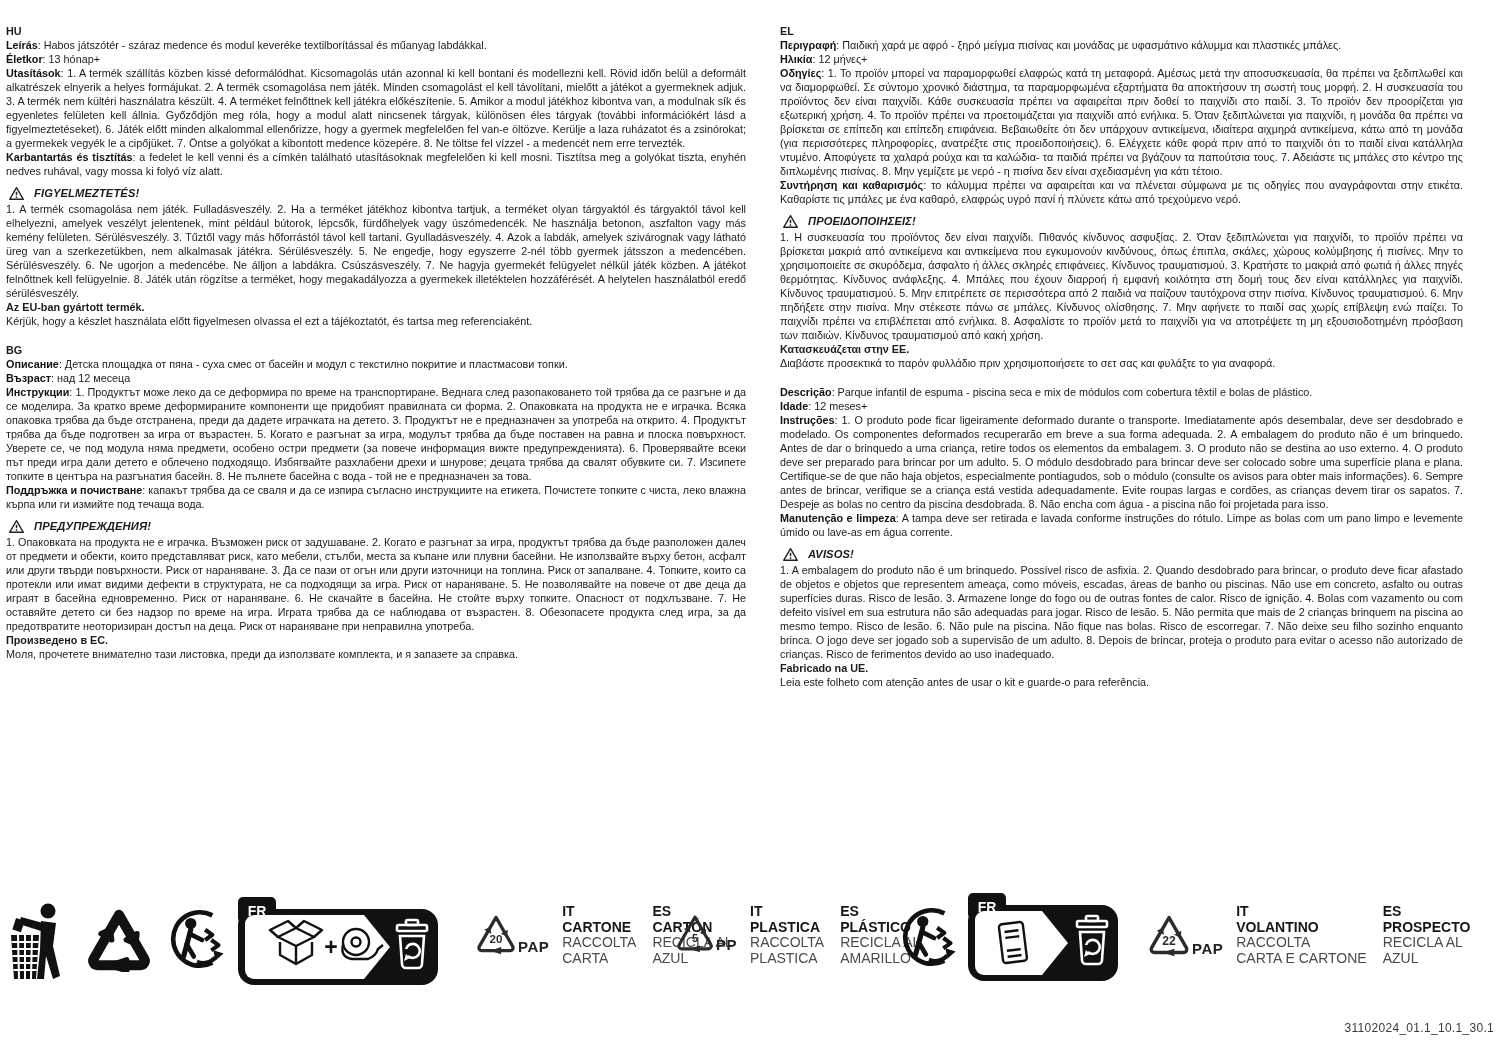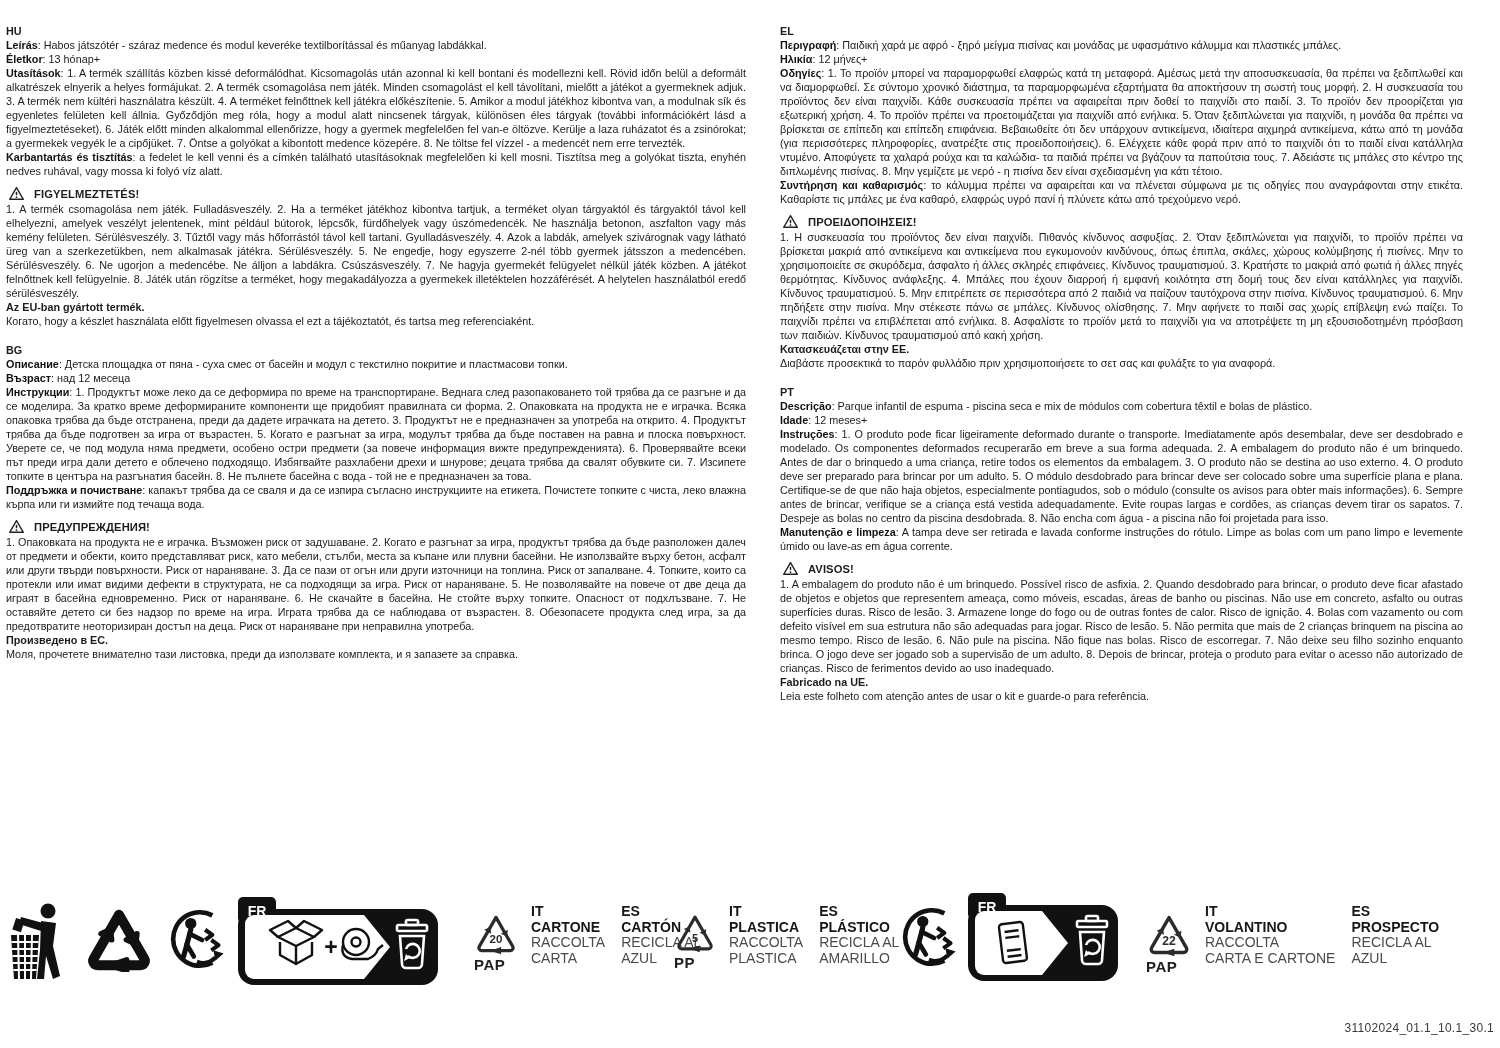--- a/index.html
+++ b/index.html
@@ -10,28 +10,28 @@
     -webkit-font-smoothing:antialiased;
   }
   .col{position:absolute;top:4px;font-size:10.8px;line-height:14px;margin-top:20px;}
   .col-left{left:6px;width:740px;}
   .col-right{left:780px;width:683px;}
   .col p{margin:0;}
   .jt{text-align:justify;}
   .code{font-weight:700;}
   .lbl{font-weight:700;color:#111;}
   .sect + .sect{margin-top:15px;}
-  .warn-head{display:flex;align-items:flex-end;gap:9px;margin:8px 0 1px 2px;}
+  .warn-head{display:flex;align-items:flex-start;gap:9px;margin:8px 0 1px 2px;font-style:italic;}
   .warn-title{font-weight:700;font-size:11.2px;letter-spacing:.1px;}
   .made{font-weight:700;}
   
   .icons{position:absolute;left:0;top:888px;width:1452px;height:140px;}
   .ic{position:absolute;}
   .loop-block{display:flex;align-items:flex-start;}
-  .loop-tri{display:flex;flex-direction:column;align-items:flex-start;margin-top:11px;}
+  .loop-tri{display:flex;align-items:flex-end;margin-top:11px;}
   .loop-mat{font-weight:700;font-size:15px;color:#222;margin-top:1px;letter-spacing:.5px;}
   .rt-col{font-size:14px;line-height:15.5px;color:#4a4a4a;margin-top:2px;white-space:nowrap;}
   .rt-col .b1{font-weight:700;color:#161616;}
   .gap12{margin-left:13px;}
   .gap14{margin-left:16px;}
   .doc-code{position:absolute;right:6px;top:1021px;font-size:12px;color:#3a3a3a;letter-spacing:.3px;}
 </style>
 </head>
 <body>
 
@@ -46,21 +46,21 @@
     <div class="warn-head">
       <svg viewBox="0 0 24 22" width="17" height="15">
           <path d="M12 2.5 L22 19.5 H2 Z" fill="none" stroke="#222" stroke-width="2" stroke-linejoin="round"></path>
           <line x1="12" y1="8.5" x2="12" y2="13.5" stroke="#222" stroke-width="2.2"></line>
           <circle cx="12" cy="16.3" r="1.4" fill="#222"></circle>
         </svg>
       <span class="warn-title">FIGYELMEZTETÉS!</span>
     </div>
     <p class="jt">1. A termék csomagolása nem játék. Fulladásveszély. 2. Ha a terméket játékhoz kibontva tartjuk, a terméket olyan tárgyaktól és tárgyaktól távol kell elhelyezni, amelyek veszélyt jelentenek, mint például bútorok, lépcsők, fürdőhelyek vagy úszómedencék. Ne használja betonon, aszfalton vagy más kemény felületen. Sérülésveszély. 3. Tűztől vagy más hőforrástól távol kell tartani. Gyulladásveszély. 4. Azok a labdák, amelyek szivárognak vagy látható üreg van a szerkezetükben, nem alkalmasak játékra. Sérülésveszély. 5. Ne engedje, hogy egyszerre 2-nél több gyermek játsszon a medencében. Sérülésveszély. 6. Ne ugorjon a medencébe. Ne álljon a labdákra. Csúszásveszély. 7. Ne hagyja gyermekét felügyelet nélkül játék közben. A játékot felnőttnek kell felügyelnie. 8. Játék után rögzítse a terméket, hogy megakadályozza a gyermekek illetéktelen hozzáférését. A helytelen használatból eredő sérülésveszély.</p>
     <p class="made">Az EU-ban gyártott termék.</p>
-    <p>Когато, hogy a készlet használata előtt figyelmesen olvassa el ezt a tájékoztatót, és tartsa meg referenciaként.</p>
+    <p>Kérjük, hogy a készlet használata előtt figyelmesen olvassa el ezt a tájékoztatót, és tartsa meg referenciaként.</p>
   </div>
 
   <div class="sect">
     <p class="code">BG</p>
     <p class="jt"><span class="lbl">Описание</span><span>: Детска площадка от пяна - суха смес от басейн и модул с текстилно покритие и пластмасови топки.</span></p>
     <p class="jt"><span class="lbl">Възраст</span><span>: над 12 месеца</span></p>
     <p class="jt"><span class="lbl">Инструкции</span><span>: 1. Продуктът може леко да се деформира по време на транспортиране. Веднага след разопаковането той трябва да се разгъне и да се моделира. За кратко време деформираните компоненти ще придобият правилната си форма. 2. Опаковката на продукта не е играчка. Всяка опаковка трябва да бъде отстранена, преди да дадете играчката на детето. 3. Продуктът не е предназначен за употреба на открито. 4. Продуктът трябва да бъде подготвен за игра от възрастен. 5. Когато е разгънат за игра, модулът трябва да бъде поставен на равна и плоска повърхност. Уверете се, че под модула няма предмети, особено остри предмети (за повече информация вижте предупрежденията). 6. Проверявайте всеки път преди игра дали детето е облечено подходящо. Избягвайте разхлабени дрехи и шнурове; децата трябва да свалят обувките си. 7. Изсипете топките в центъра на разгънатия басейн. 8. Не пълнете басейна с вода - той не е предназначен за това.</span></p>
     <p class="jt"><span class="lbl">Поддръжка и почистване</span><span>: капакът трябва да се сваля и да се изпира съгласно инструкциите на етикета. Почистете топките с чиста, леко влажна кърпа или ги измийте под течаща вода.</span></p>
     <div class="warn-head">
       <svg viewBox="0 0 24 22" width="17" height="15">
@@ -92,21 +92,20 @@
           <circle cx="12" cy="16.3" r="1.4" fill="#222"></circle>
         </svg>
       <span class="warn-title">ΠΡΟΕΙΔΟΠΟΙΗΣΕΙΣ!</span>
     </div>
     <p class="jt">1. Η συσκευασία του προϊόντος δεν είναι παιχνίδι. Πιθανός κίνδυνος ασφυξίας. 2. Όταν ξεδιπλώνεται για παιχνίδι, το προϊόν πρέπει να βρίσκεται μακριά από αντικείμενα και αντικείμενα που εγκυμονούν κινδύνους, όπως έπιπλα, σκάλες, χώρους κολύμβησης ή πισίνες. Μην το χρησιμοποιείτε σε σκυρόδεμα, άσφαλτο ή άλλες σκληρές επιφάνειες. Κίνδυνος τραυματισμού. 3. Κρατήστε το μακριά από φωτιά ή άλλες πηγές θερμότητας. Κίνδυνος ανάφλεξης. 4. Μπάλες που έχουν διαρροή ή εμφανή κοιλότητα στη δομή τους δεν είναι κατάλληλες για παιχνίδι. Κίνδυνος τραυματισμού. 5. Μην επιτρέπετε σε περισσότερα από 2 παιδιά να παίζουν ταυτόχρονα στην πισίνα. Κίνδυνος τραυματισμού. 6. Μην πηδήξετε στην πισίνα. Μην στέκεστε πάνω σε μπάλες. Κίνδυνος ολίσθησης. 7. Μην αφήνετε το παιδί σας χωρίς επίβλεψη ενώ παίζει. Το παιχνίδι πρέπει να επιβλέπεται από ενήλικα. 8. Ασφαλίστε το προϊόν μετά το παιχνίδι για να αποτρέψετε τη μη εξουσιοδοτημένη πρόσβαση των παιδιών. Κίνδυνος τραυματισμού από κακή χρήση.</p>
     <p class="made">Κατασκευάζεται στην ΕΕ.</p>
     <p>Διαβάστε προσεκτικά το παρόν φυλλάδιο πριν χρησιμοποιήσετε το σετ σας και φυλάξτε το για αναφορά.</p>
   </div>
 
   <div class="sect">
-    <p class="code">PT</p>
     <p class="jt"><span class="lbl">Descrição</span><span>: Parque infantil de espuma - piscina seca e mix de módulos com cobertura têxtil e bolas de plástico.</span></p>
     <p class="jt"><span class="lbl">Idade</span><span>: 12 meses+</span></p>
     <p class="jt"><span class="lbl">Instruções</span><span>: 1. O produto pode ficar ligeiramente deformado durante o transporte. Imediatamente após desembalar, deve ser desdobrado e modelado. Os componentes deformados recuperarão em breve a sua forma adequada. 2. A embalagem do produto não é um brinquedo. Antes de dar o brinquedo a uma criança, retire todos os elementos da embalagem. 3. O produto não se destina ao uso externo. 4. O produto deve ser preparado para brincar por um adulto. 5. O módulo desdobrado para brincar deve ser colocado sobre uma superfície plana e plana. Certifique-se de que não haja objetos, especialmente pontiagudos, sob o módulo (consulte os avisos para obter mais informações). 6. Sempre antes de brincar, verifique se a criança está vestida adequadamente. Evite roupas largas e cordões, as crianças devem tirar os sapatos. 7. Despeje as bolas no centro da piscina desdobrada. 8. Não encha com água - a piscina não foi projetada para isso.</span></p>
     <p class="jt"><span class="lbl">Manutenção e limpeza</span><span>: A tampa deve ser retirada e lavada conforme instruções do rótulo. Limpe as bolas com um pano limpo e levemente úmido ou lave-as em água corrente.</span></p>
     <div class="warn-head">
       <svg viewBox="0 0 24 22" width="17" height="15">
           <path d="M12 2.5 L22 19.5 H2 Z" fill="none" stroke="#222" stroke-width="2" stroke-linejoin="round"></path>
           <line x1="12" y1="8.5" x2="12" y2="13.5" stroke="#222" stroke-width="2.2"></line>
           <circle cx="12" cy="16.3" r="1.4" fill="#222"></circle>
         </svg>

